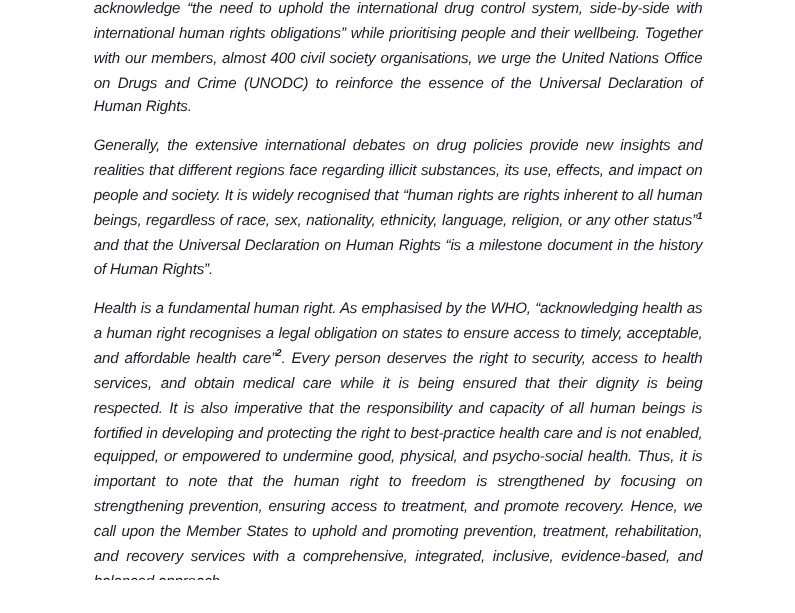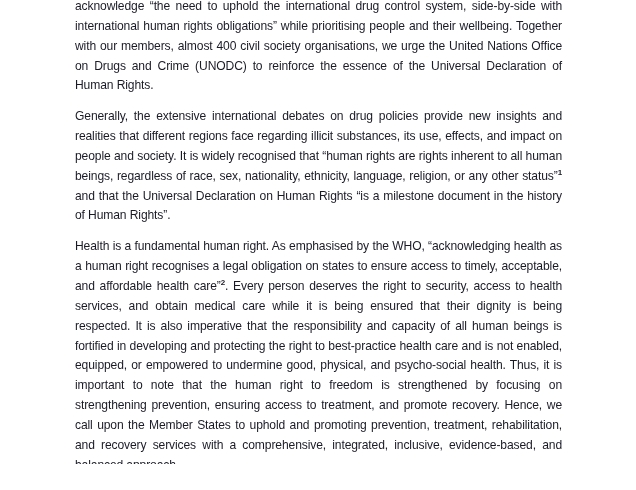--- a/index.html
+++ b/index.html
@@ -15,20 +15,21 @@
     overflow: hidden;
   }
   .page {
     position: relative;
     width: 636px;
     height: 464px;
     background: #ffffff;
     box-sizing: border-box;
     padding: 0 74px 0 75px;
     overflow: hidden;
+    font-style: italic;
   }
   .doc-body {
     position: relative;
     top: -3px;
   }
   p.para {
     margin: 0 0 11px 0;
     padding: 0;
     font-size: 12.1px;
     line-height: 19.85px;

